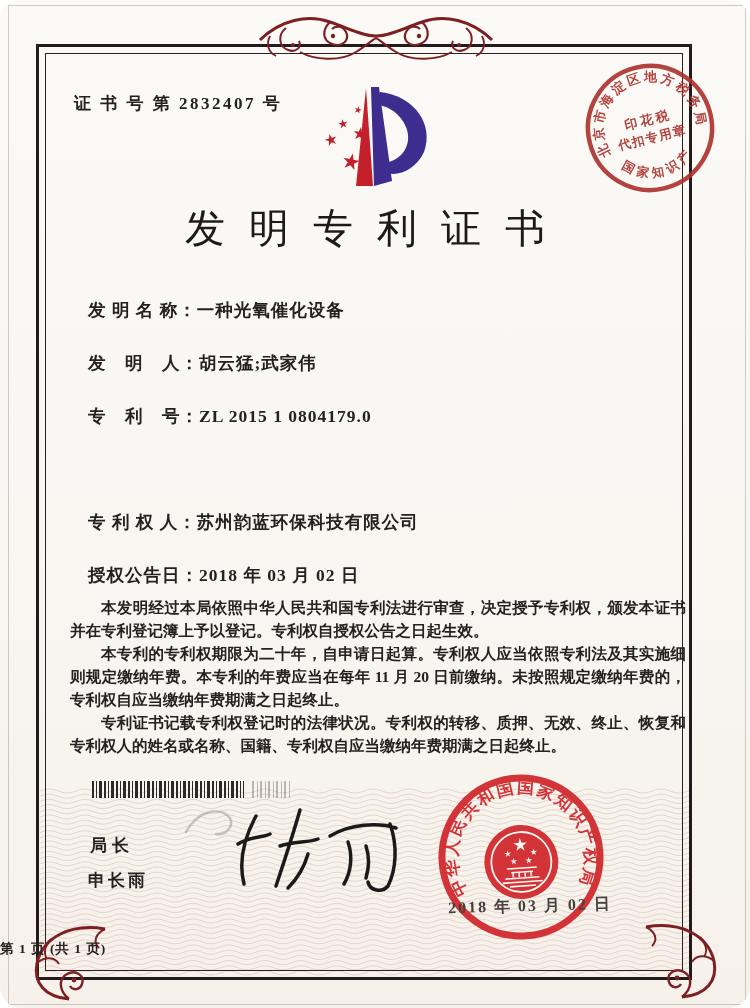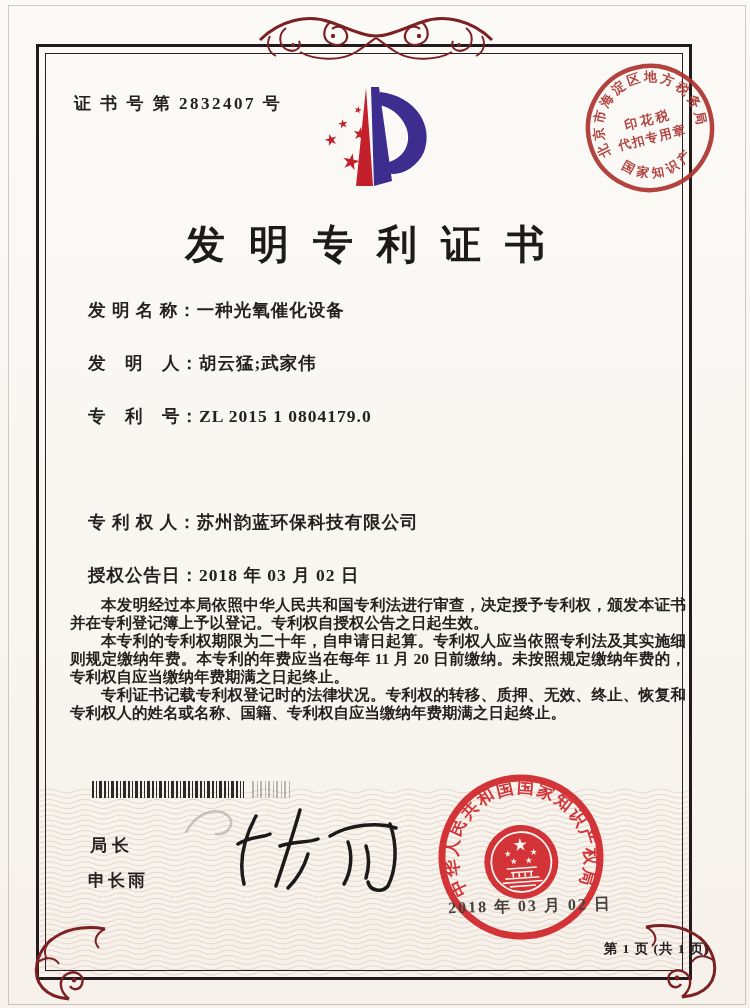--- a/index.html
+++ b/index.html
@@ -1,48 +1,48 @@
 <!DOCTYPE html>
 <html><head>
 <meta charset="utf-8">
 <style>
   html,body{margin:0;padding:0;}
   body{width:750px;height:1008px;font-family:"Liberation Serif","DejaVu Serif",serif;color:#262120;}
   .sheet{position:relative;width:750px;height:1008px;overflow:hidden;
-         background:linear-gradient(180deg,#fbfaf7 0%,#f8f6f1 60%,#f6f1ea 100%);}
+         background:linear-gradient(180deg,#fbfaf7 0%,#f8f6f1 60%,#f6f1ea 100%);border-radius:21px;}
   
   .edge-line{position:absolute;left:8px;top:5px;right:4px;bottom:3px;border:1px solid #9a9089;opacity:.45;}
   
   .border-outer{position:absolute;left:36px;top:44px;right:58px;bottom:28px;border:3px solid #241a1b;}
   .border-inner{position:absolute;left:45px;top:53px;right:67px;bottom:37px;border:1px solid #2c2122;}
   
   #waves{position:absolute;left:40px;top:786px;width:651px;height:190px;}
   #waves path{fill:none;stroke:#dcc2b4;stroke-width:1;opacity:.6;}
 
   .cert-number{position:absolute;left:74px;top:92px;font-size:17px;font-weight:600;letter-spacing:2.5px;}
   .logo{position:absolute;left:300px;top:84px;width:145px;height:115px;}
   .tax-stamp{position:absolute;left:580px;top:58px;width:140px;height:140px;transform:rotate(-14deg);opacity:.92;}
-  .doc-title{position:absolute;left:0;right:20px;top:201px;text-align:center;font-size:40px;font-weight:700;
-             letter-spacing:24px;padding-left:24px;color:#1e1a19;margin-top:16px;}
+  .doc-title{position:absolute;left:0;right:20px;top:201px;text-align:center;font-size:40px;font-weight:400;
+             letter-spacing:24px;padding-left:24px;color:#1e1a19;}
   .field{position:absolute;left:88px;font-size:17.5px;font-weight:700;letter-spacing:1px;white-space:pre;}
   .f0{top:298px}.f1{top:351px}.f2{top:404px}.f3{top:457px}.f4{top:510px}.f5{top:563px}
   .paragraphs{position:absolute;left:70px;top:596px;width:616px;font-size:15.5px;font-weight:600;
-              line-height:18px;text-align:justify;}
+              line-height:23px;text-align:justify;}
   .paragraphs p{margin:0;text-indent:2em;}
   .barcode{position:absolute;left:92px;top:781px;width:152px;height:17px;
            background:repeating-linear-gradient(90deg,#2a2a2a 0 2px,transparent 2px 4px,#2a2a2a 4px 5px,transparent 5px 7px,#2a2a2a 7px 10px,transparent 10px 12px);}
   .barcode-faded{position:absolute;left:252px;top:781px;width:38px;height:17px;opacity:.3;
            background:repeating-linear-gradient(90deg,#2a2a2a 0 2px,transparent 2px 5px,#2a2a2a 5px 6px,transparent 6px 8px);}
   .signer-title{position:absolute;left:90px;top:834px;font-size:17px;font-weight:700;letter-spacing:5px;}
   .signer-name{position:absolute;left:88px;top:869px;font-size:17px;font-weight:700;letter-spacing:3px;}
   .signature{position:absolute;left:168px;top:796px;width:240px;height:102px;}
   .seal{position:absolute;left:434px;top:770px;width:174px;height:174px;transform:rotate(-4deg);opacity:.93;}
   .seal-date{position:absolute;left:448px;top:896px;font-size:16px;font-weight:700;letter-spacing:2px;
              color:#46403b;transform:rotate(-1.5deg);}
-  .footer{position:absolute;left:0;right:40px;top:940px;text-align:right;font-size:13.5px;font-weight:600;letter-spacing:1px;}
+  .footer{position:absolute;left:0;right:40px;top:940px;text-align:left;font-size:13.5px;font-weight:600;letter-spacing:1px;}
   .orn-top{position:absolute;left:256px;top:6px;width:240px;height:62px;}
   .orn-bl{position:absolute;left:25px;top:921px;width:88px;height:80px;}
   .orn-br{position:absolute;left:638px;top:919px;width:88px;height:80px;transform:scaleX(-1);}
   .stamp-text{font-family:"Liberation Serif","DejaVu Serif",serif;font-weight:700;}
 </style>
 </head>
 <body>
 
 <div class="sheet">
 

